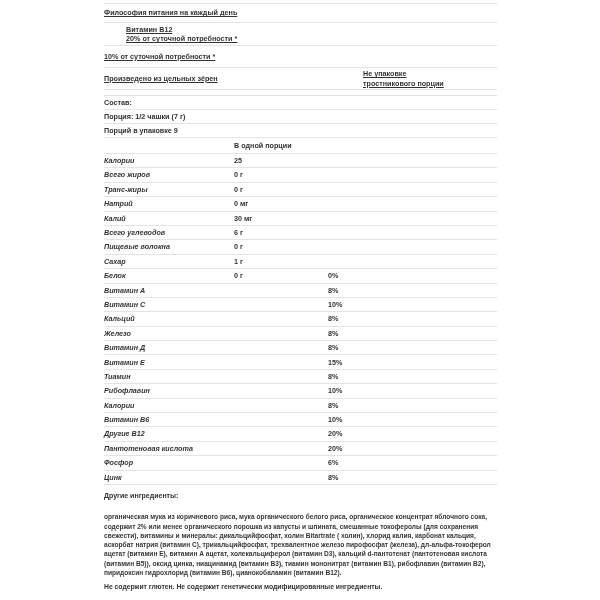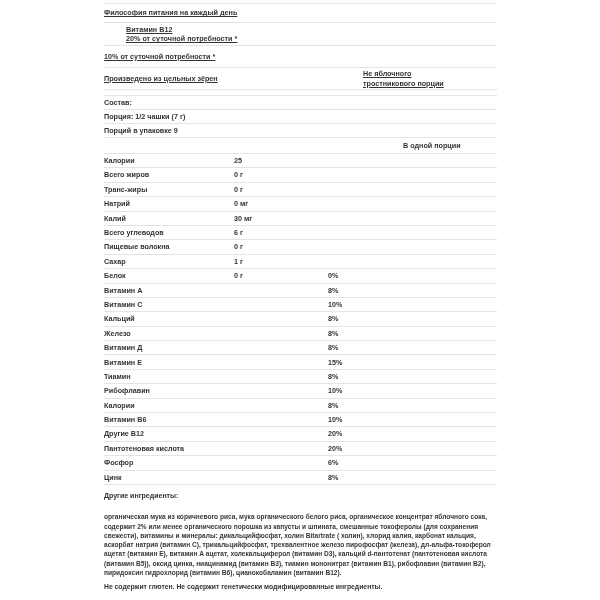--- a/index.html
+++ b/index.html
@@ -19,23 +19,23 @@
   .hl-row .cell{display:block;}
   .hl-left{flex:0 0 237px;}
   .hl-right{flex:1 1 auto;margin-left:22px;}
   .hl-row.h19{height:19px;}
   .hl-row.h23{height:23px;}
   .hl-row.h22{height:22px;}
   .spacer-row{height:6px;}
   
   .s-row{height:14px;display:flex;align-items:center;}
   
-  .thead-row{height:16px;display:flex;align-items:center;justify-content:space-between;}
+  .thead-row{height:16px;display:flex;align-items:center;}
   .n-row{height:14.4px;display:flex;align-items:center;}
-  .col-name{flex:0 0 130px;}
+  .col-name{flex:0 0 130px;font-style:italic;}
   .col-amt{flex:0 0 94px;}
   .col-dv{flex:1 1 auto;}
   #nutrient-rows-wrap{border-bottom:1px solid #e4e4e4;}
   
   .other-heading{margin-top:6px;font-weight:700;font-size:7.0px;}
   .ingredients{margin-top:12px;font-size:6.6px;font-weight:600;line-height:9.3px;width:393px;
     color:#383838;}
   .allergen{margin-top:5px;font-weight:700;font-size:6.8px;}
   .warnings-heading{margin-top:6px;font-weight:700;font-size:6.8px;}
 </style>
@@ -64,21 +64,21 @@
           <div>10% от суточной потребности *</div>
         </div>
     <div class="cell hl-right"></div>
   </div>
 
   <div class="row hl-row h22">
     <div class="cell hl-left">
           <div>Произведено из цельных зёрен</div>
         </div>
     <div class="cell hl-right">
-          <div>Не яблочного</div>
+          <div>Не упаковке</div>
           <div>тростникового порции</div>
         </div>
   </div>
 </div>
 
   <div class="row spacer-row"></div>
 
   <div class="row s-row">
     <span>Состав:</span>
   </div>

